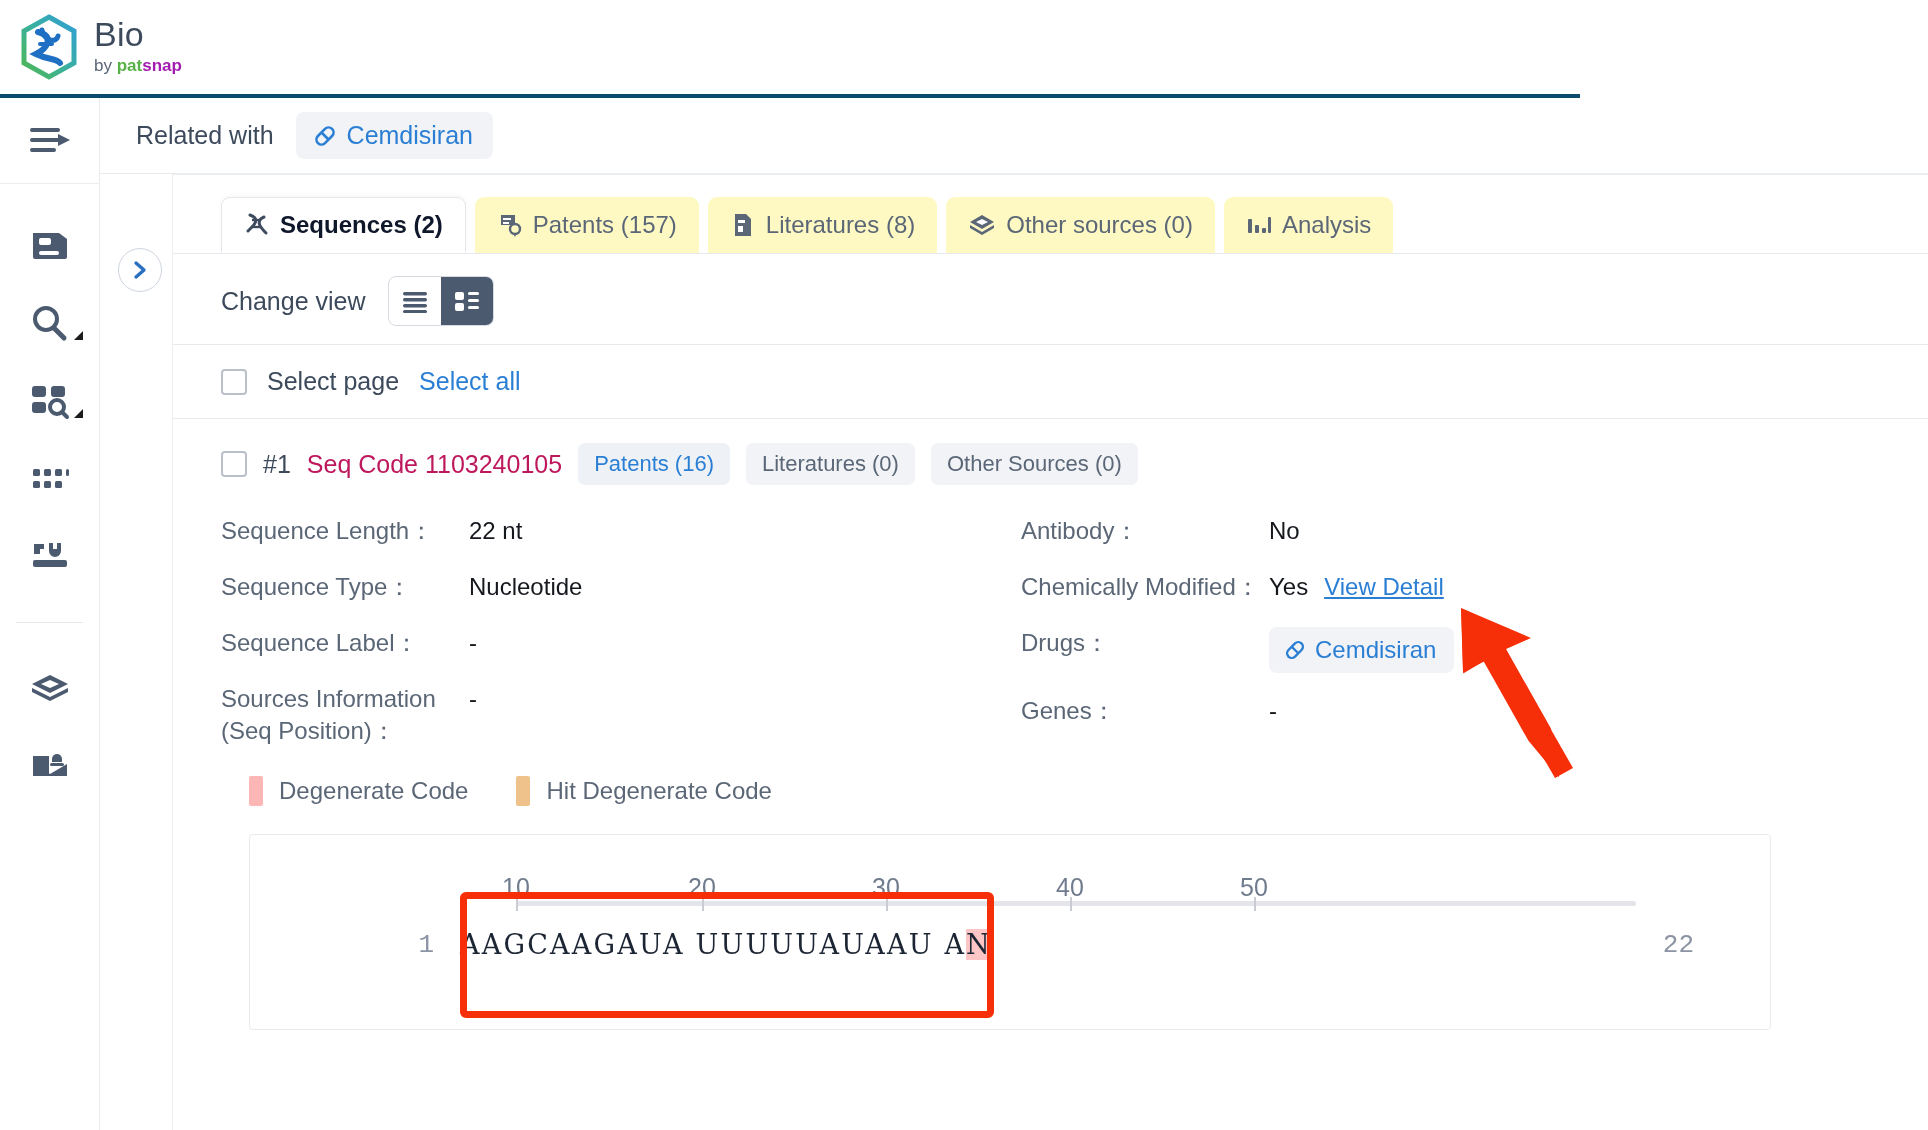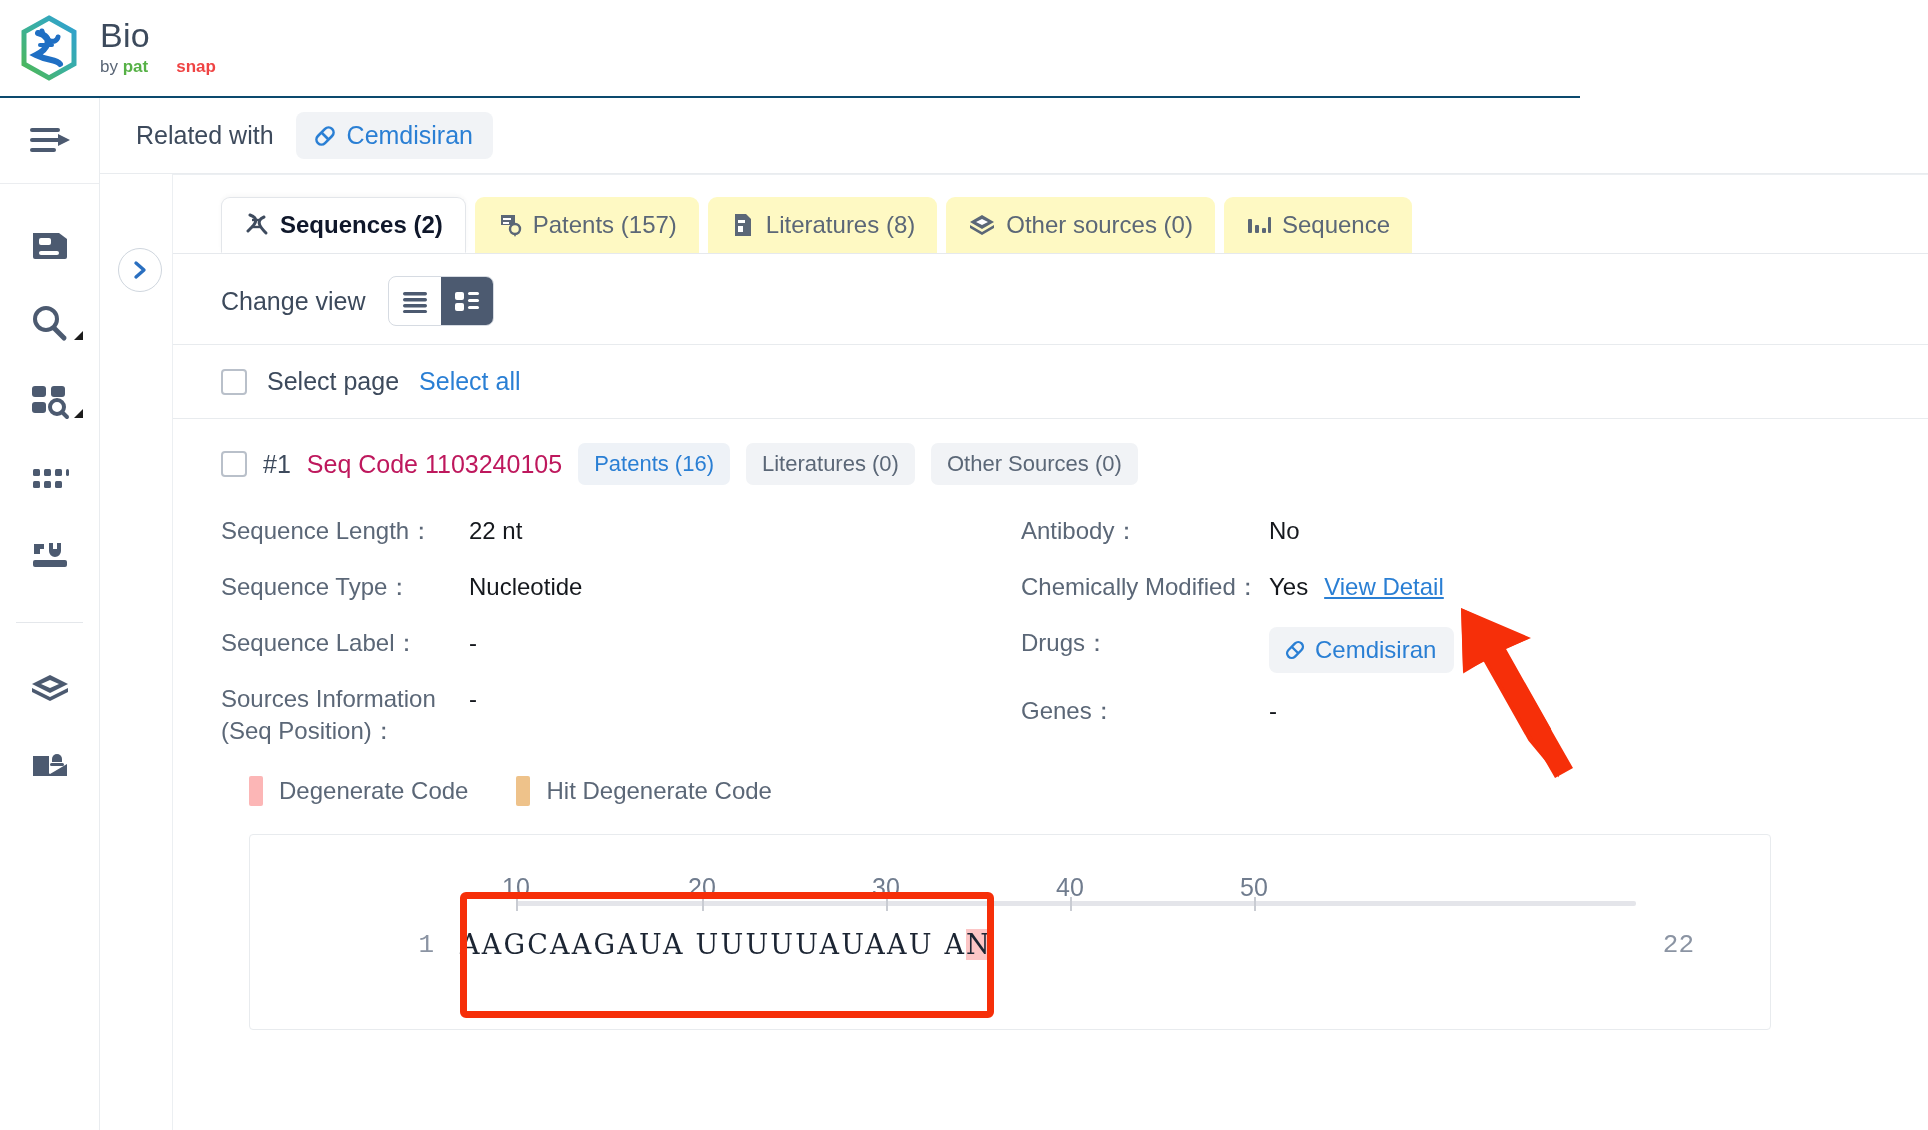--- a/index.html
+++ b/index.html
@@ -8,30 +8,29 @@
     background: #ffffff;
     font-family: "Liberation Sans", sans-serif;
     overflow: hidden;
   }
   #app { position: relative; width: 1928px; height: 1130px; background:#fff; }
 
   
   .brandbar {
     position: absolute; left: 0; top: 0; width: 1580px; height: 98px;
     background: #fff; display: flex; align-items: center; padding-left: 18px;
-    border-bottom: 2px solid #0c4a6e;
-    gap: 6px;
+    border-bottom: 4px solid #0c4a6e;
   }
   .logo-mark { width: 62px; height: 66px; flex: none; }
   .brand-text { margin-left: 14px; }
   .brand-title { font-size: 34px; color: #3c4a5c; line-height: 1.04; letter-spacing: .2px; }
   .brand-sub { font-size: 17px; line-height: 1.3; margin-top: 2px; }
   .brand-sub .by { color: #5a6676; }
   .brand-sub .pat { color: #56b146; font-weight: bold; }
-  .brand-sub .snap { color: #ef4444; font-weight: bold; margin-left: 28px; }
+  .brand-sub .snap { color: #a21caf; font-weight: bold; }
 
   
   .rail {
     position: absolute; left: 0; top: 98px; width: 100px; height: 1032px;
     background: #fff; border-right: 1px solid #e9ecef;
   }
   .rail-top { height: 86px; display:flex; align-items:center; justify-content:center;
               border-bottom: 1px solid #ebedf0; }
   .rail-items { padding-top: 22px; }
   .rail-item {
@@ -338,21 +337,21 @@
 
         <div class="tab">
           <svg width="26" height="24" viewBox="0 0 26 24">
             <g fill="#5b6777">
               <rect x="2" y="6" width="4" height="14" rx="1"></rect>
               <rect x="9" y="12" width="4" height="8" rx="1"></rect>
               <rect x="16" y="15" width="4" height="5" rx="1"></rect>
               <rect x="22" y="4" width="3" height="16" rx="1"></rect>
             </g>
           </svg>
-          <span>Sequence</span>
+          <span>Analysis</span>
         </div>
 
       </div>
       <div class="tabs-underline"></div>
 
       <div class="changeview">
         <span class="cv-label">Change view</span>
         <span class="seg">
           <span class="seg-btn">
             <svg width="30" height="26" viewBox="0 0 30 26">

